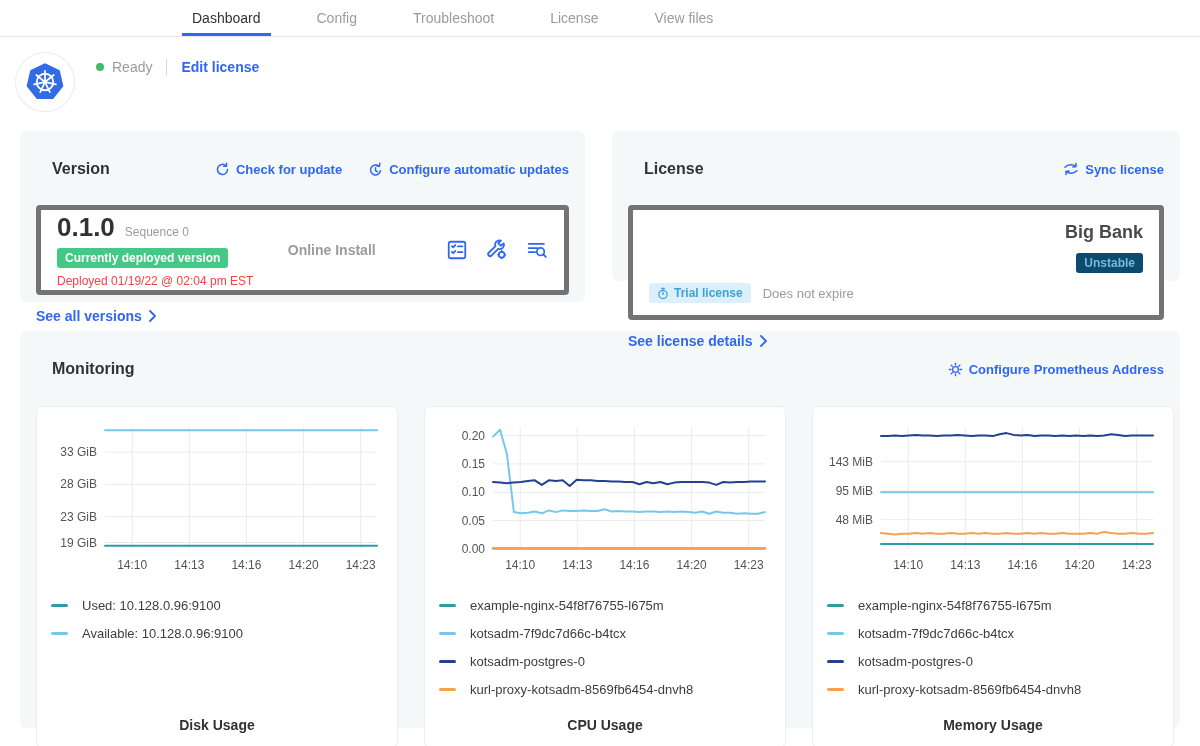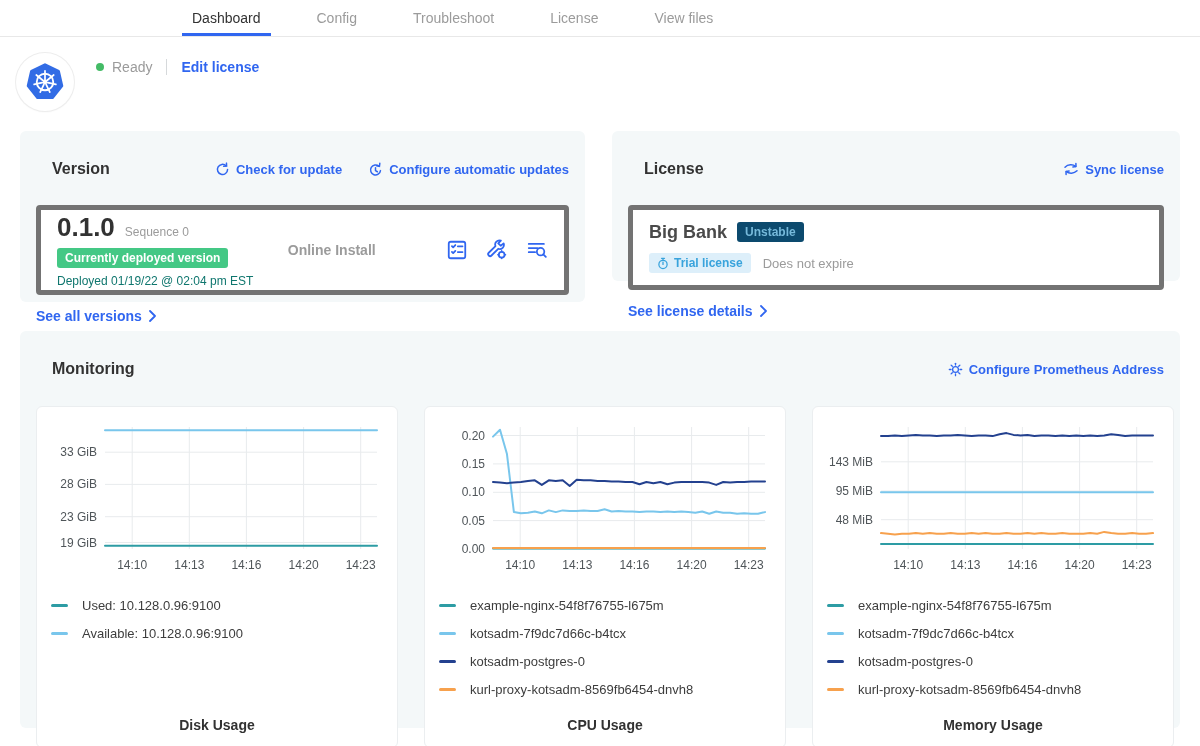--- a/index.html
+++ b/index.html
@@ -35,28 +35,28 @@
   .inner-card { background:#fff; border:5px solid #737373; border-radius:4px; margin-top:11px; padding:12px 16px; }
 
   
   .ver-flex { display:flex; align-items:center; height:90px; }
   .ver-left { width:47%; }
   .ver-row { display:flex; align-items:baseline; gap:10px; }
   .ver-num { font-size:26px; font-weight:800; color:#323232; }
   .ver-seq { font-size:12px; color:#9b9b9b; }
   .badge-green { display:inline-block; margin-top:5px; background:#44c885; color:#fff;
     font-size:12px; font-weight:bold; padding:3px 8px; border-radius:3px; }
-  .deployed { font-size:12px; color:#0f766e; margin-top:6px; }
+  .deployed { font-size:12px; color:#ef4444; margin-top:6px; }
   .install-type { flex:1; font-size:14px; font-weight:bold; color:#9b9b9b; }
   .ver-icons { display:flex; gap:18px; align-items:center; color:#3066f0; }
   .ver-icons .icon-btn { cursor:pointer; display:inline-flex; }
   .see-link { margin-top:13px; font-size:14px; }
 
   
-  .lic-row1 { display:flex; align-items:flex-start; gap:10px; }
+  .lic-row1 { display:flex; align-items:flex-end; gap:10px;flex-direction:column; }
   .lic-name { font-size:18px; font-weight:bold; color:#4a4a4a; }
   .badge-unstable { background:#0c4a6e; color:#76b9da; font-size:12px; font-weight:bold; padding:3px 8px; border-radius:3px; }
   .lic-row2 { display:flex; align-items:center; gap:12px; margin-top:10px; }
   .badge-trial { background:#ddeffa; color:#38a3dc; font-size:12px; font-weight:bold; padding:3px 8px;
     border-radius:3px; display:inline-flex; align-items:center; gap:5px; }
   .lic-expiry { font-size:13px; color:#9b9b9b; }
 
   
   .panel-monitoring { margin:29px 20px 0; height:397px; }
   .charts-row { display:flex; gap:26px; margin-top:12px; }

